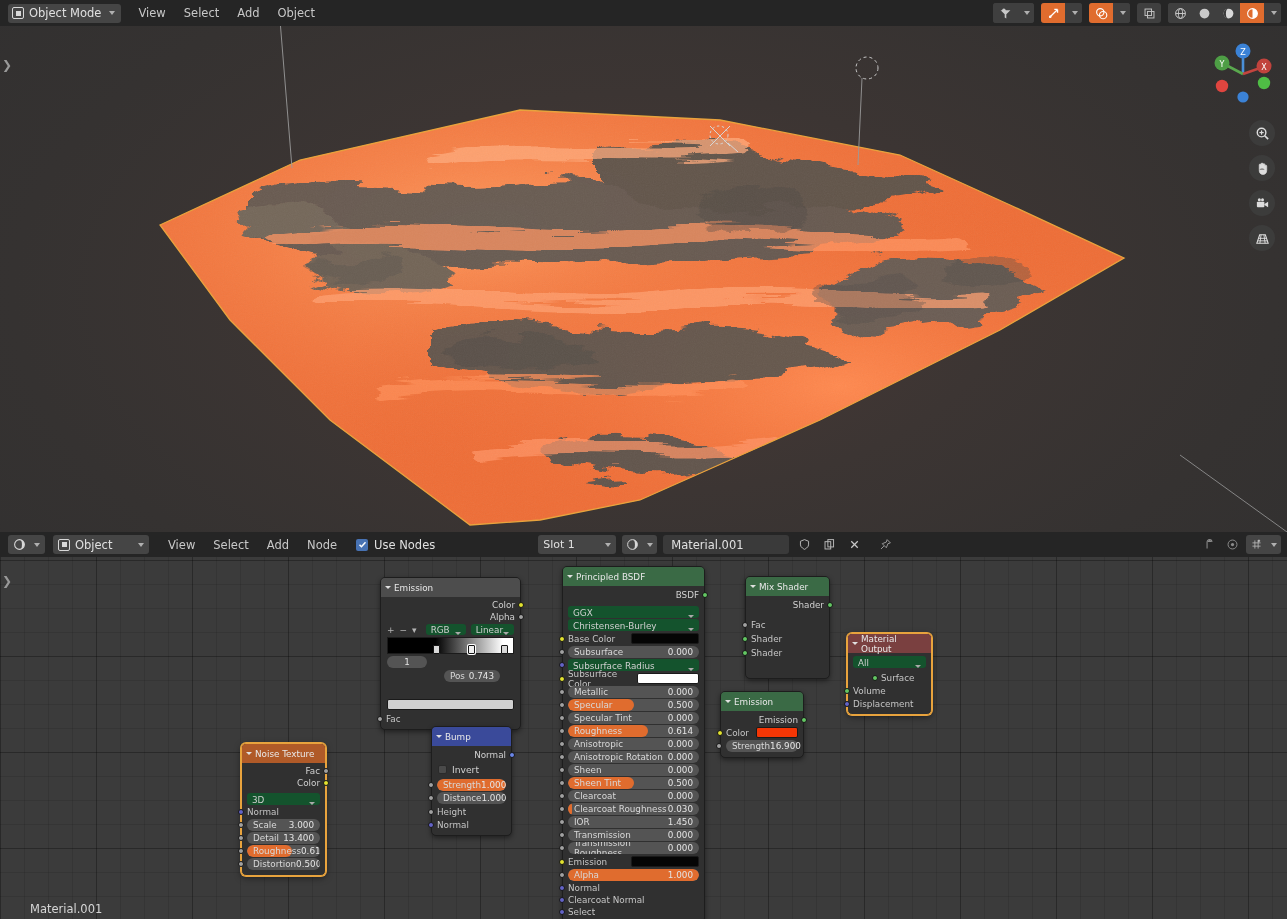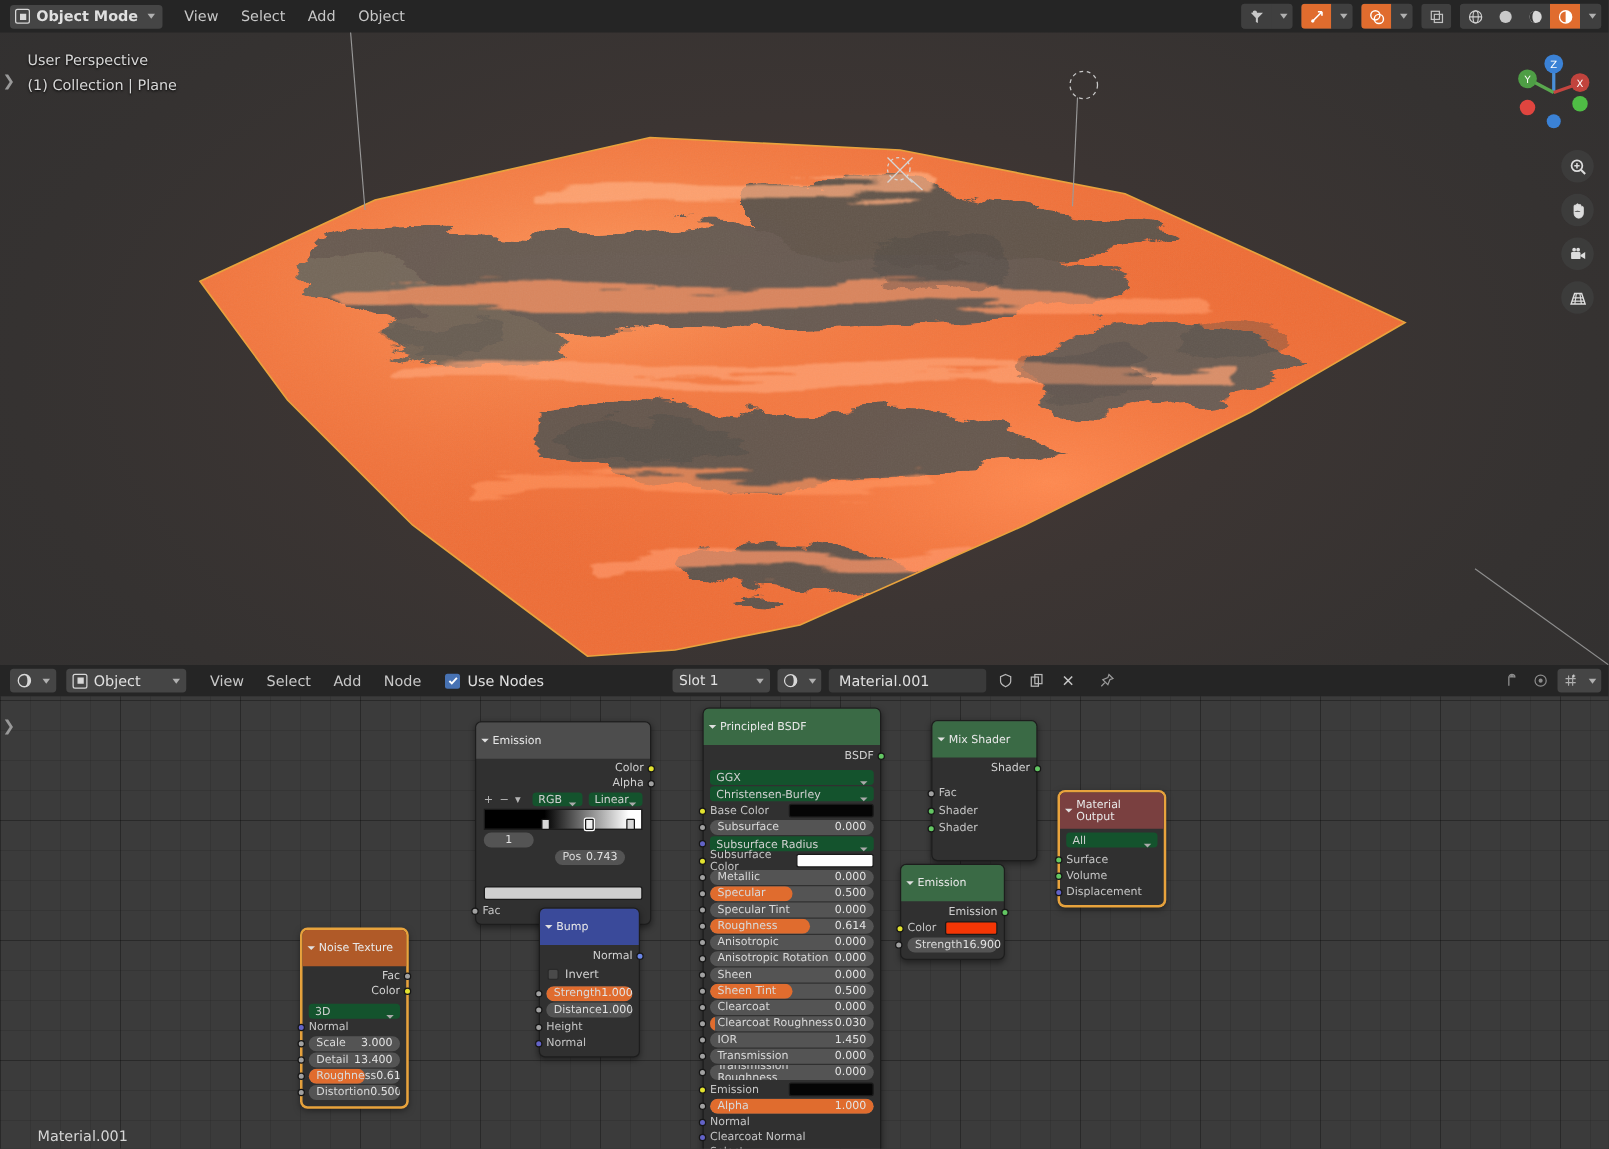--- a/index.html
+++ b/index.html
@@ -10,21 +10,21 @@
   
   #viewport { position:absolute; left:0; top:0; width:1287px; height:532px;
     background:#3a3a3a; overflow:hidden; }
   #vp-bg { position:absolute; inset:0;
     background:
       radial-gradient(ellipse 900px 500px at 50% 55%, #4a3a36 0%, #3c3533 40%, #353231 70%, #313030 100%);
   }
   #vp-header { position:absolute; left:0; top:0; width:1287px; height:26px;
     background:#252525; display:flex; align-items:center; padding-left:8px; gap:0; z-index:40; }
   .hdr-btn { display:flex; align-items:center; gap:5px; height:19px;
-    background:#454545; border-radius:3px; padding:0 6px 0 4px; cursor:pointer;font-weight:bold; }
+    background:#454545; border-radius:3px; padding:0 6px 0 4px; cursor:pointer; }
   .hdr-txt { color:#e0e0e0; font-size:11.5px; }
   .menu-item { color:#c8c8c8; font-size:11.5px; padding:0 9px; cursor:pointer; height:26px;
     display:flex; align-items:center; }
   .chev { width:0;height:0;border-left:3.5px solid transparent;border-right:3.5px solid transparent;
     border-top:4px solid #b0b0b0; margin-left:3px; }
   .obj-mode-ico { width:12px;height:12px;border:1.5px solid #d8d8d8;border-radius:2px;
     display:flex;align-items:center;justify-content:center; }
   .obj-mode-ico i { width:5px;height:5px;background:#d8d8d8;display:block; }
 
   
@@ -74,21 +74,21 @@
   .chk { width:12px;height:12px;background:#5a5a5a;border-radius:2px;
     display:flex;align-items:center;justify-content:center; }
   .chk.on { background:#4772b3; }
   .chk svg { display:block; }
 
   
   .node { position:absolute; background:#303030; border:1px solid #1d1d1d;
     border-radius:5px; z-index:10; box-shadow:0 2px 5px rgba(0,0,0,.45);
     font-size:9.2px; color:#d0d0d0; overflow:visible; }
   .node.sel { border-color:#e8a33d; box-shadow:0 0 0 1px #e8a33d, 0 2px 6px rgba(0,0,0,.5); }
-  .nhead { height:29px; border-radius:4px 4px 0 0; display:flex; align-items:center;
+  .nhead { height:19px; border-radius:4px 4px 0 0; display:flex; align-items:center;
     padding:0 4px; gap:3px; color:#e8e8e8; font-size:8.8px; cursor:move; }
   .nhead .tri { width:0;height:0;border-left:3px solid transparent;border-right:3px solid transparent;
     border-top:3.5px solid #e0e0e0; }
   .nbody { padding:2px 0 4px 0; }
 
   .row { height:12px; display:flex; align-items:center; padding:0 5px; position:relative;
     font-size:8.8px; }
   .row.out { justify-content:flex-end; color:#d0d0d0; }
   .row.in { color:#c5c5c5; }
   .sock { position:absolute; width:6px; height:6px; border-radius:50%;
@@ -312,24 +312,20 @@
           </svg>
       </div>
       <div class="ctrl-b small">
           <span class="chev"></span>
         </div>
     </div>
   </div>
 
   <div id="sidebar-arrow">❯</div>
 
-  <div id="vp-info">
-    <div>User Perspective</div>
-    <div>(1) Collection | Plane</div>
-  </div>
 
   <div id="gizmo">
     <svg width="72" height="72" viewBox="0 0 72 72">
       <line x1="36" y1="36" x2="36" y2="15" stroke="#4a8fd8" stroke-width="2.6"></line>
       <line x1="36" y1="36" x2="17" y2="26" stroke="#5aa84e" stroke-width="2.6"></line>
       <line x1="36" y1="36" x2="56" y2="29" stroke="#c4453f" stroke-width="2.6"></line>
       <circle cx="36" cy="13" r="7.5" fill="#3b82d6"></circle>
       <text x="36" y="16.5" font-size="8" fill="#fff" text-anchor="middle" font-family="DejaVu Sans">Z</text>
       <circle cx="15" cy="25" r="7.5" fill="#4e9e45"></circle>
       <text x="15" y="28.5" font-size="8" fill="#fff" text-anchor="middle" font-family="DejaVu Sans">Y</text>
@@ -773,21 +769,21 @@
   <div class="node sel" style="left:847px; top:101px; width:85px;">
     <div class="nhead" style="background:#7a4040;">
       <span class="tri"></span>
       <span>Material Output</span>
     </div>
     <div class="nbody">
       <div class="dropd">
         <span>All</span>
         <span class="dv"></span>
       </div>
-      <div class="row in" style="height:13px;margin-top:3px;">
+      <div class="row in" style="height:13px;margin-top:3px;margin-left:28px;">
         <span class="sock l s-shader"></span>
         <span>Surface</span>
       </div>
       <div class="row in" style="height:13px;">
         <span class="sock l s-shader"></span>
         <span>Volume</span>
       </div>
       <div class="row in" style="height:13px;">
         <span class="sock l s-violet"></span>
         <span>Displacement</span>

